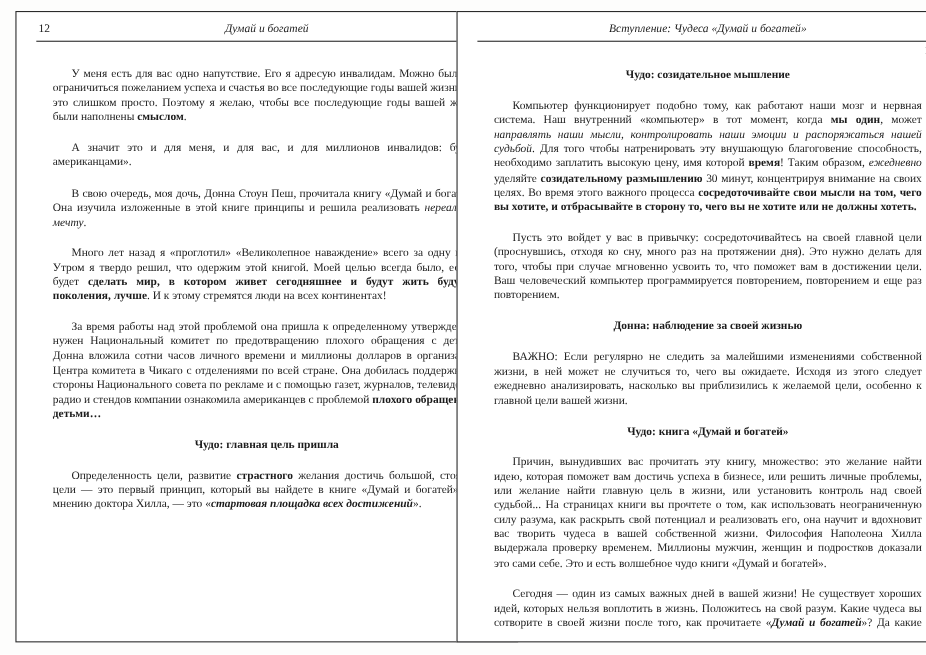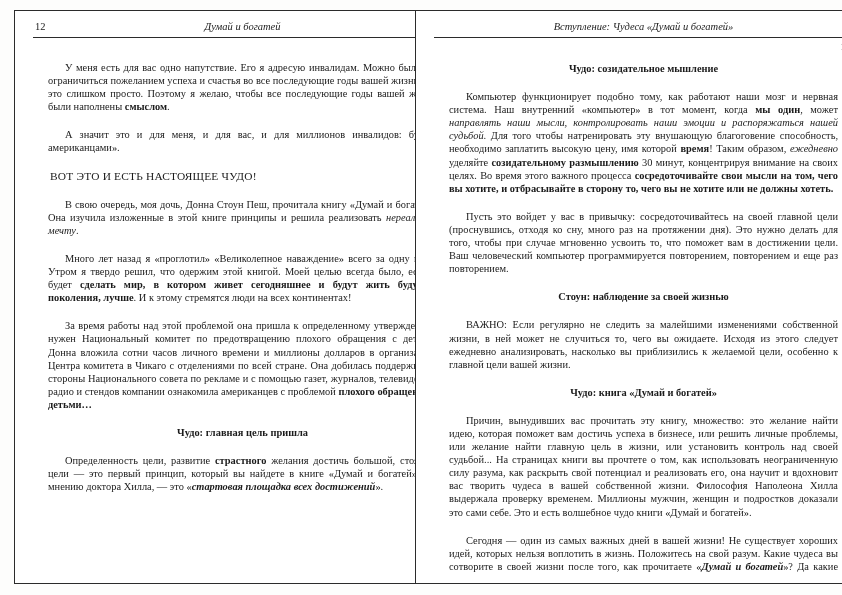--- a/index.html
+++ b/index.html
@@ -49,39 +49,38 @@
 <div class="spread">
 
   <div class="page left">
     <div class="page-header">
       <span class="pagenum outer-left">12</span>
       <span class="running-title">Думай и богатей</span>
     </div>
     <div class="page-body" id="page-body-0">
         <div class="block-p"><span>У меня есть для вас одно напутствие. Его я адресую инвалидам. Можно было бы ограничиться пожеланием успеха и счастья во все последующие годы вашей жизни. Но это слишком просто. Поэтому я желаю, чтобы все последующие годы вашей жизни были наполнены </span><span class="run-b">смыслом</span><span>.</span></div>
         <div class="block-p"><span>А значит это и для меня, и для вас, и для миллионов инвалидов: будьте американцами».</span></div>
-        <div class="block-p-caps"><span>ВОТ ЭТО И ЕСТЬ НАСТОЯЩЕЕ ЧУДО!</span></div>
         <div class="block-p"><span>В свою очередь, моя дочь, Донна Стоун Пеш, прочитала книгу «Думай и богатей». Она изучила изложенные в этой книге принципы и решила реализовать </span><span class="run-i">нереальную мечту</span><span>.</span></div>
         <div class="block-p"><span>Много лет назад я «проглотил» «Великолепное наваждение» всего за одну ночь. Утром я твердо решил, что одержим этой книгой. Моей целью всегда было, есть и будет </span><span class="run-b">сделать мир, в котором живет сегодняшнее и будут жить будущие поколения, лучше</span><span>. И к этому стремятся люди на всех континентах!</span></div>
         <div class="block-p"><span>За время работы над этой проблемой она пришла к определенному утверждению: нужен Национальный комитет по предотвращению плохого обращения с детьми. Донна вложила сотни часов личного времени и миллионы долларов в организацию Центра комитета в Чикаго с отделениями по всей стране. Она добилась поддержки со стороны Национального совета по рекламе и с помощью газет, журналов, телевидения, радио и стендов компании ознакомила американцев с проблемой </span><span class="run-b">плохого обращения с детьми…</span></div>
         <div class="block-h"><span>Чудо: главная цель пришла</span></div>
         <div class="block-p"><span>Определенность цели, развитие </span><span class="run-b">страстного</span><span> желания достичь большой, стоящей цели — это первый принцип, который вы найдете в книге «Думай и богатей». По мнению доктора Хилла, — это «</span><span class="run-bi">стартовая площадка всех достижений</span><span>».</span></div>
       </div>
   </div>
 
   <div class="page right">
     <div class="page-header">
       <span class="running-title">Вступление: Чудеса «Думай и богатей»</span>
       <span class="pagenum outer-right">13</span>
     </div>
     <div class="page-body" id="page-body-1">
         <div class="block-h"><span>Чудо: созидательное мышление</span></div>
         <div class="block-p"><span>Компьютер функционирует подобно тому, как работают наши мозг и нервная система. Наш внутренний «компьютер» в тот момент, когда </span><span class="run-b">мы один</span><span>, может </span><span class="run-i">направлять наши мысли, контролировать наши эмоции и распоряжаться нашей судьбой</span><span>. Для того чтобы натренировать эту внушающую благоговение способность, необходимо заплатить высокую цену, имя которой </span><span class="run-b">время</span><span>! Таким образом, </span><span class="run-i">ежедневно</span><span> уделяйте </span><span class="run-b">созидательному размышлению</span><span> 30 минут, концентрируя внимание на своих целях. Во время этого важного процесса </span><span class="run-b">сосредоточивайте свои мысли на том, чего вы хотите, и отбрасывайте в сторону то, чего вы не хотите или не должны хотеть.</span></div>
         <div class="block-p"><span>Пусть это войдет у вас в привычку: сосредоточивайтесь на своей главной цели (проснувшись, отходя ко сну, много раз на протяжении дня). Это нужно делать для того, чтобы при случае мгновенно усвоить то, что поможет вам в достижении цели. Ваш человеческий компьютер программируется повторением, повторением и еще раз повторением.</span></div>
-        <div class="block-h"><span>Стоун: наблюдение за своей жизнью</span></div>
+        <div class="block-h"><span>Донна: наблюдение за своей жизнью</span></div>
         <div class="block-p"><span>ВАЖНО: Если регулярно не следить за малейшими изменениями собственной жизни, в ней может не случиться то, чего вы ожидаете. Исходя из этого следует ежедневно анализировать, насколько вы приблизились к желаемой цели, особенно к главной цели вашей жизни.</span></div>
         <div class="block-h"><span>Чудо: книга «Думай и богатей»</span></div>
         <div class="block-p"><span>Причин, вынудивших вас прочитать эту книгу, множество: это желание найти идею, которая поможет вам достичь успеха в бизнесе, или решить личные проблемы, или желание найти главную цель в жизни, или установить контроль над своей судьбой... На страницах книги вы прочтете о том, как использовать неограниченную силу разума, как раскрыть свой потенциал и реализовать его, она научит и вдохновит вас творить чудеса в вашей собственной жизни. Философия Наполеона Хилла выдержала проверку временем. Миллионы мужчин, женщин и подростков доказали это сами себе. Это и есть волшебное чудо книги «Думай и богатей».</span></div>
         <div class="block-p"><span>Сегодня — один из самых важных дней в вашей жизни! Не существует хороших идей, которых нельзя воплотить в жизнь. Положитесь на свой разум. Какие чудеса вы сотворите в своей жизни после того, как прочитаете «</span><span class="run-bi">Думай и богатей</span><span>»? Да какие угодно! Запомните: вы можете добиться всего, что не идет вразрез со всемирными законами, — Божьими и человеческими.</span></div>
       </div>
   </div>
 
 </div>
 
 </body></html>

